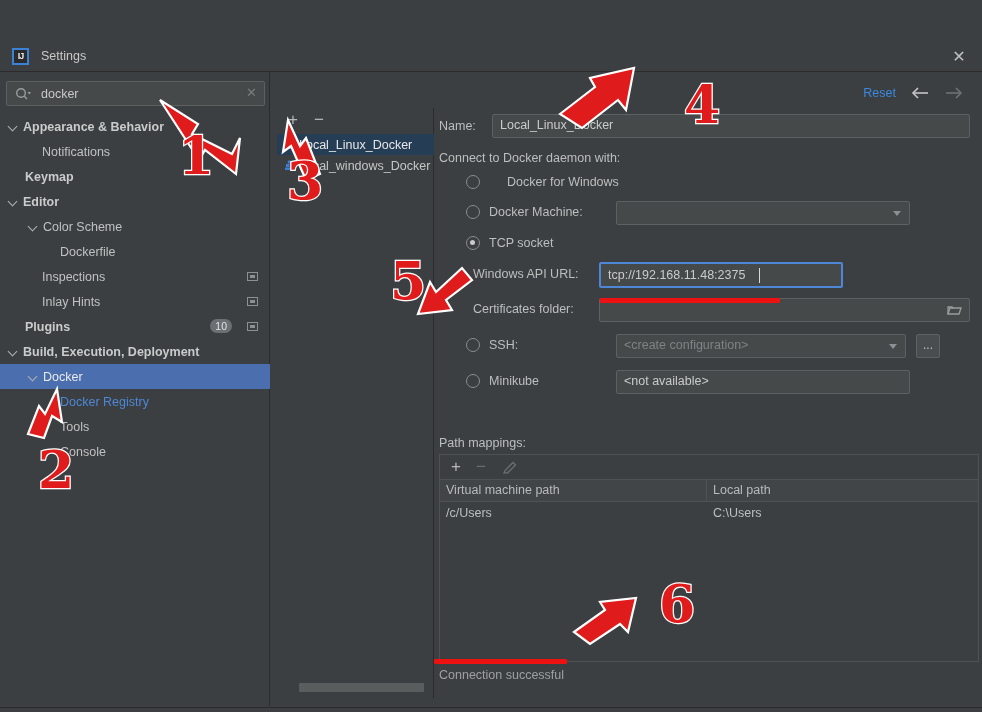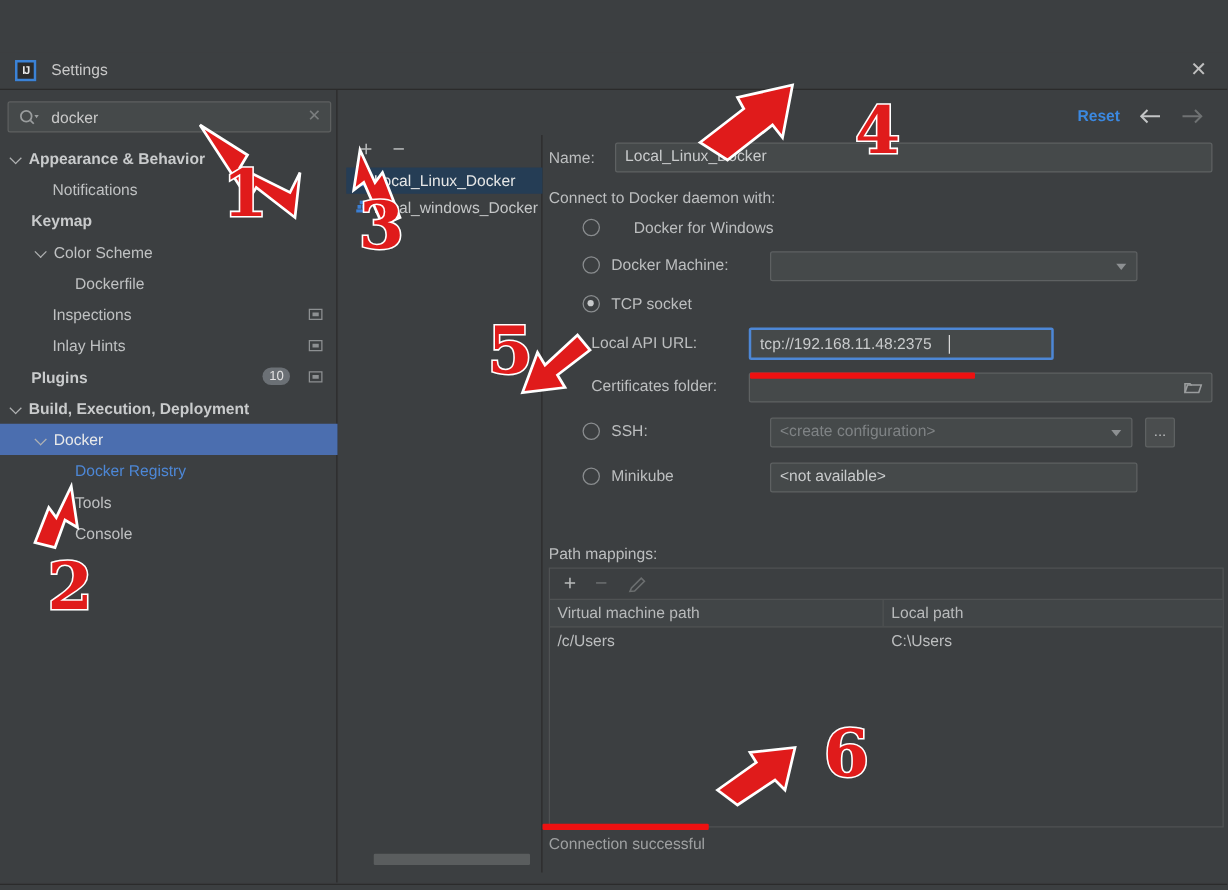--- a/index.html
+++ b/index.html
@@ -96,21 +96,21 @@
     position: absolute; left: 271px; top: 30px; width: 711px; height: 634px;
     background: #3c3f41;
   }
   .breadcrumb {
     position: absolute; left: 14px; top: 13px;
     font-size: 12.5px; font-weight: bold; color: #c9cbcc;
   }
   .bc-sep { color: #9a9c9d; font-weight: normal; margin: 0 6px; }
   .reset-link {
     position: absolute; right: 86px; top: 14px;
-    font-size: 12.5px; font-weight: bold; color: #3b88e0; cursor: pointer;
+    font-size: 12.5px; font-weight: normal; color: #3b88e0; cursor: pointer;
   }
   .nav-back, .nav-fwd {
     position: absolute; top: 12px; width: 22px; height: 18px;
     cursor: pointer;
   }
   .nav-back { right: 50px; }
   .nav-fwd  { right: 18px; }
 
   
   .conn-panel {
@@ -286,20 +286,24 @@
     <div class="tree" id="tree">
         <div class="tree-row" style="padding-left: 8px;">
           <span class="chev"></span>
           <span class="tree-label bold">Appearance &amp; Behavior</span>
         </div>
         <div class="tree-row" style="padding-left: 42px;">
           <span class="tree-label">Notifications</span>
         </div>
         <div class="tree-row" style="padding-left: 25px;">
           <span class="tree-label bold">Keymap</span>
+        </div>
+        <div class="tree-row" style="padding-left: 8px;">
+          <span class="chev"></span>
+          <span class="tree-label bold">Editor</span>
         </div>
         <div class="tree-row" style="padding-left: 28px;">
           <span class="chev"></span>
           <span class="tree-label">Color Scheme</span>
         </div>
         <div class="tree-row" style="padding-left: 60px;">
           <span class="tree-label">Dockerfile</span>
         </div>
         <div class="tree-row" style="padding-left: 42px;">
           <span class="tree-label">Inspections</span>
@@ -397,21 +401,21 @@
       <div class="field" style="position:absolute; left:177px; top:87px; width:294px;">
         <div class="field-text"></div>
         <div class="arrow-dn"></div>
       </div>
 
       <div style="position:absolute; left:27px; top:122px; display:flex; align-items:center; gap:9px;">
         <div class="radio checked"></div>
         <span class="lbl">TCP socket</span>
       </div>
 
-      <div style="position:absolute; left:34px; top:153px;" class="lbl">Local API URL:</div>
+      <div style="position:absolute; left:34px; top:153px;" class="lbl">Windows API URL:</div>
       <div class="field focused" style="position:absolute; left:160px; top:148px; width:244px; height:26px;">
         <div class="field-text" style="top:4px;">tcp://192.168.11.48:2375</div>
         <div class="caret" style="left:158px;"></div>
       </div>
 
       <div style="position:absolute; left:34px; top:188px;" class="lbl">Certificates folder:</div>
       <div class="field" style="position:absolute; left:160px; top:184px; width:371px;">
         <div class="field-text placeholder"></div>
         <svg class="folder-ico" viewBox="0 0 15 13">
           <path d="M1 10 L3 4 L14 4 L12 10 Z" fill="none" stroke="#9a9d9e" stroke-width="1.3"></path>

